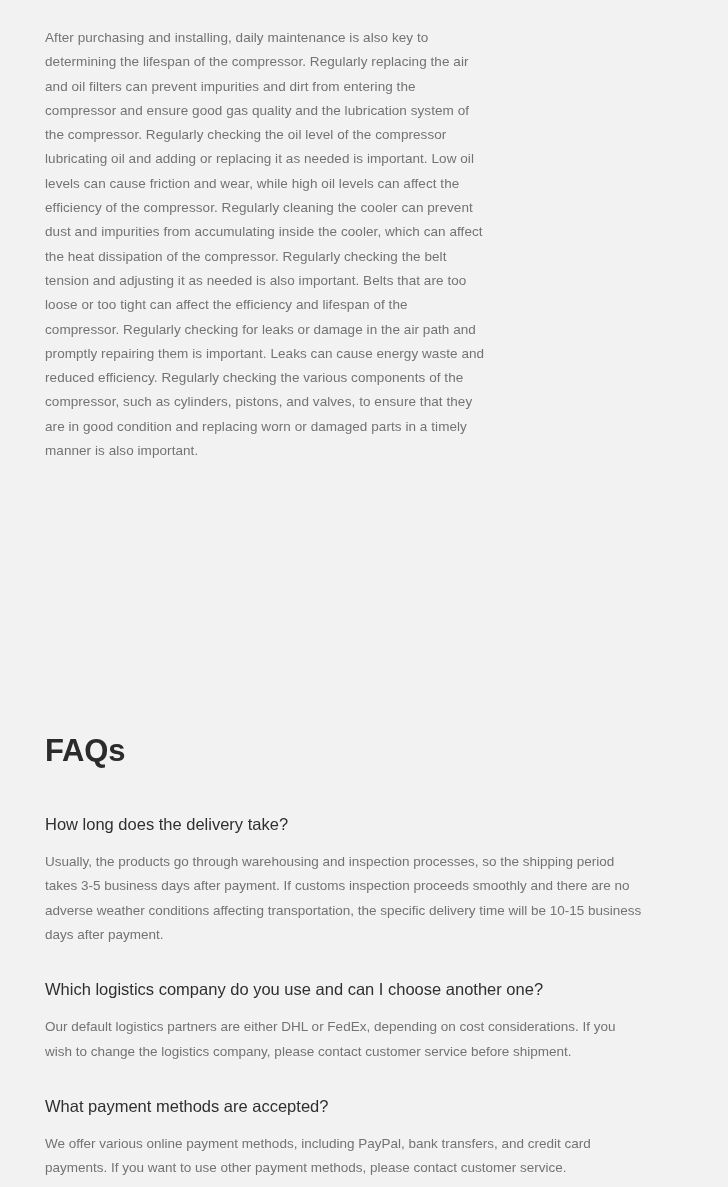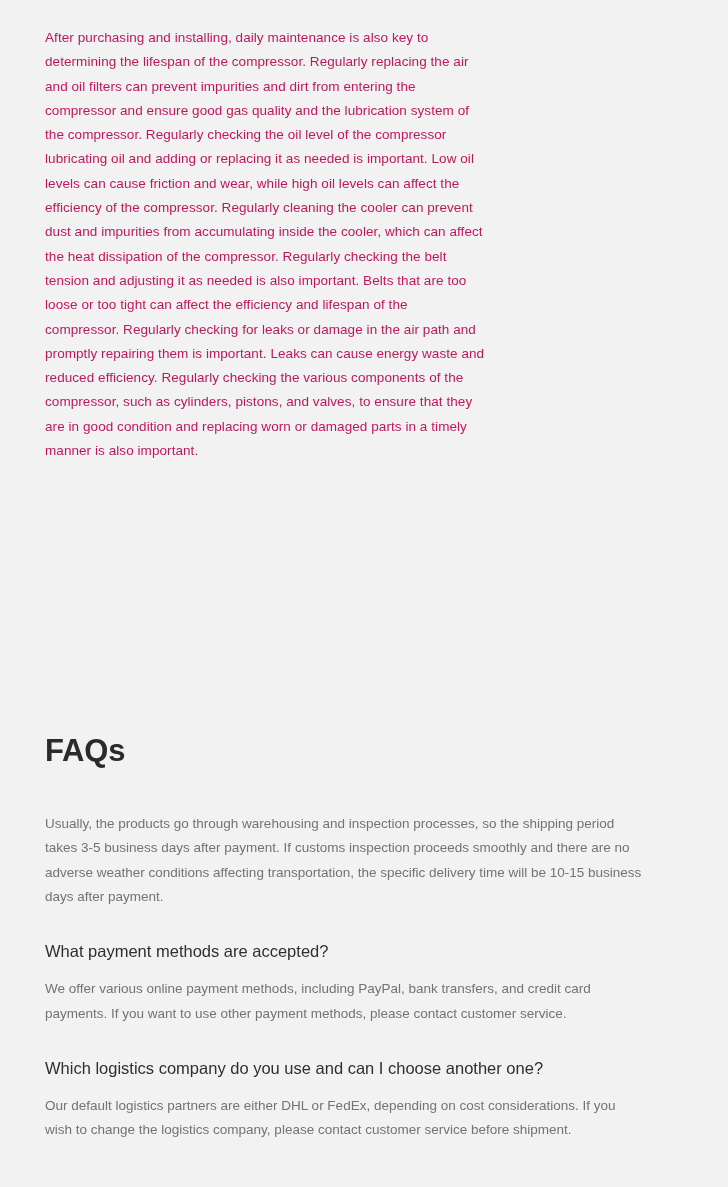--- a/index.html
+++ b/index.html
@@ -24,21 +24,21 @@
   .intro-block {
     position: absolute;
     left: 45px;
     top: 26px;
     width: 440px;
   }
   .intro-paragraph {
     margin: 0;
     font-size: 13.5px;
     line-height: 24.3px;
-    color: #be185d;
+    color: #737373;
     text-align: left;
     letter-spacing: 0.005em;
   }
   
   .faq-section {
     position: absolute;
     left: 45px;
     top: 734px;
     width: 640px;
   }
@@ -83,29 +83,30 @@
   <div class="intro-block">
     <p class="intro-paragraph">After purchasing and installing, daily maintenance is also key to determining the lifespan of the compressor. Regularly replacing the air and oil filters can prevent impurities and dirt from entering the compressor and ensure good gas quality and the lubrication system of the compressor. Regularly checking the oil level of the compressor lubricating oil and adding or replacing it as needed is important. Low oil levels can cause friction and wear, while high oil levels can affect the efficiency of the compressor. Regularly cleaning the cooler can prevent dust and impurities from accumulating inside the cooler, which can affect the heat dissipation of the compressor. Regularly checking the belt tension and adjusting it as needed is also important. Belts that are too loose or too tight can affect the efficiency and lifespan of the compressor. Regularly checking for leaks or damage in the air path and promptly repairing them is important. Leaks can cause energy waste and reduced efficiency. Regularly checking the various components of the compressor, such as cylinders, pistons, and valves, to ensure that they are in good condition and replacing worn or damaged parts in a timely manner is also important.</p>
   </div>
 
   <div class="faq-section">
     <h2 class="faq-heading">FAQs</h2>
 
     <div class="faq-list">
 
       <div class="faq-item">
+        <h3 class="faq-question">How long does the delivery take?</h3>
         <p class="faq-answer">Usually, the products go through warehousing and inspection processes, so the shipping period takes 3-5 business days after payment. If customs inspection proceeds smoothly and there are no adverse weather conditions affecting transportation, the specific delivery time will be 10-15 business days after payment.</p>
+      </div>
+
+      <div class="faq-item">
+        <h3 class="faq-question">Which logistics company do you use and can I choose another one?</h3>
+        <p class="faq-answer">Our default logistics partners are either DHL or FedEx, depending on cost considerations. If you wish to change the logistics company, please contact customer service before shipment.</p>
       </div>
 
       <div class="faq-item">
         <h3 class="faq-question">What payment methods are accepted?</h3>
         <p class="faq-answer">We offer various online payment methods, including PayPal, bank transfers, and credit card payments. If you want to use other payment methods, please contact customer service.</p>
-      </div>
-
-      <div class="faq-item">
-        <h3 class="faq-question">Which logistics company do you use and can I choose another one?</h3>
-        <p class="faq-answer">Our default logistics partners are either DHL or FedEx, depending on cost considerations. If you wish to change the logistics company, please contact customer service before shipment.</p>
       </div>
 
     </div>
   </div>
 
 </div>
 
 </body></html>

